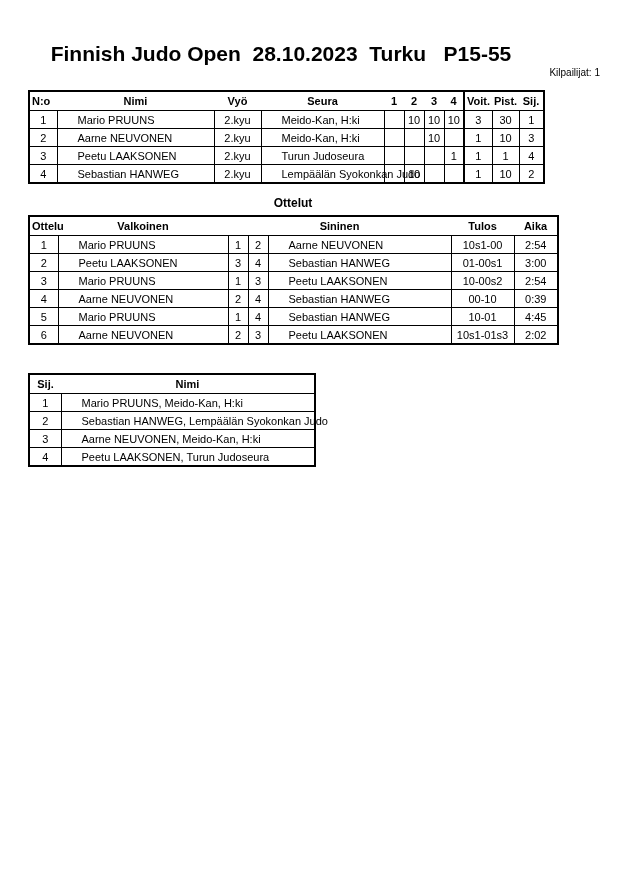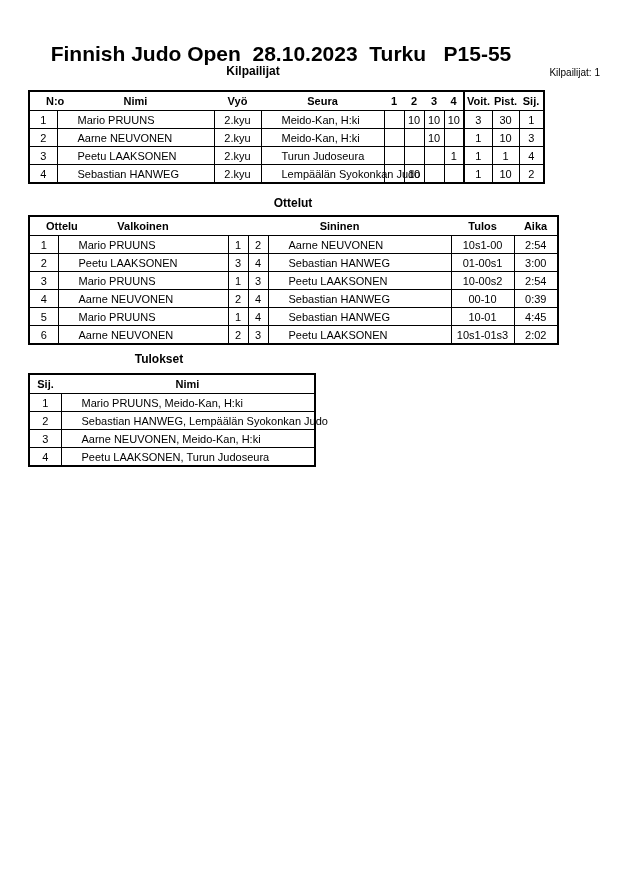--- a/index.html
+++ b/index.html
@@ -27,32 +27,31 @@
     background:#fff; border:2px solid #000; font-size:11px;
   }
   #t-competitors { left:28px; top:90px;  width:515px; }
   #t-matches     { left:28px; top:215px; width:529px; }
   #t-results     { left:28px; top:373px; width:286px; }
   th, td {
     border:1px solid #000; padding:0; text-align:center; vertical-align:middle;
     white-space:nowrap; font-weight:normal; height:17px; overflow:visible;
   }
   thead th { border-left:none; border-right:none; font-weight:bold; height:18px; }
-  th.hleft { text-align:left; padding-left:16px; }
+  th.hleft { text-align:left; padding-left:2px; }
   td.left  { text-align:left; padding-left:20px; }
   th.sep, td.sep { border-left:2px solid #000;margin-top:41px; }
 </style>
 </head>
 <body>
 
 <div class="page">
 
   <div class="doc-title">Finnish Judo Open  28.10.2023  Turku   P15-55</div>
 
-  <div class="sec-heading" id="h-kilpailijat">Kilpailijat</div>
   <div class="count-label">Kilpailijat: 1</div>
 
   <table id="t-competitors">
     <colgroup>
       <col style="width:28px">
         <col style="width:157px">
         <col style="width:47px">
         <col style="width:123px">
       <col style="width:20px">
         <col style="width:20px">
@@ -205,21 +204,20 @@
         <td class="left">Aarne NEUVONEN</td>
         <td>2</td>
         <td>3</td>
         <td class="left">Peetu LAAKSONEN</td>
         <td>10s1-01s3</td>
         <td>2:02</td>
       </tr>
     </tbody>
   </table>
 
-  <div class="sec-heading" id="h-tulokset">Tulokset</div>
 
   <table id="t-results">
     <colgroup>
       <col style="width:32px">
         <col style="width:254px">
     </colgroup>
     <thead>
       <tr>
         <th>Sij.</th>
         <th>Nimi</th>

